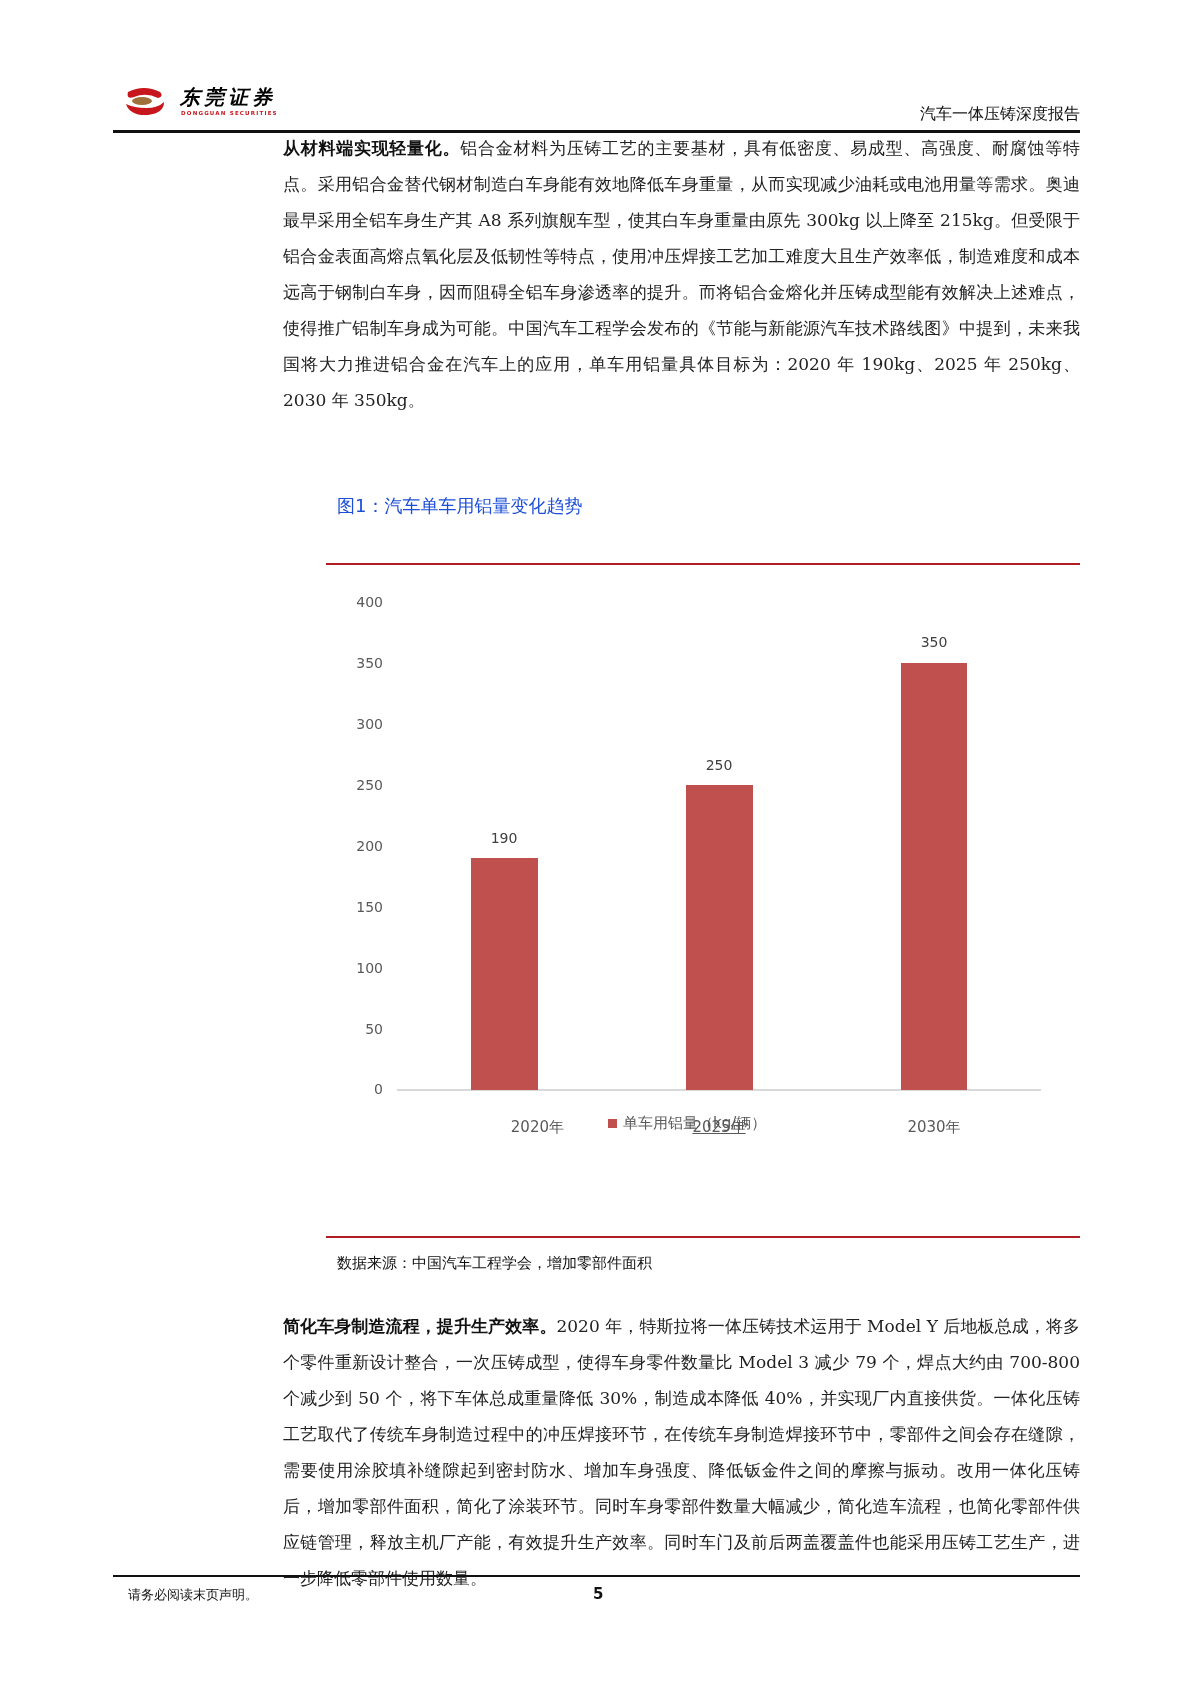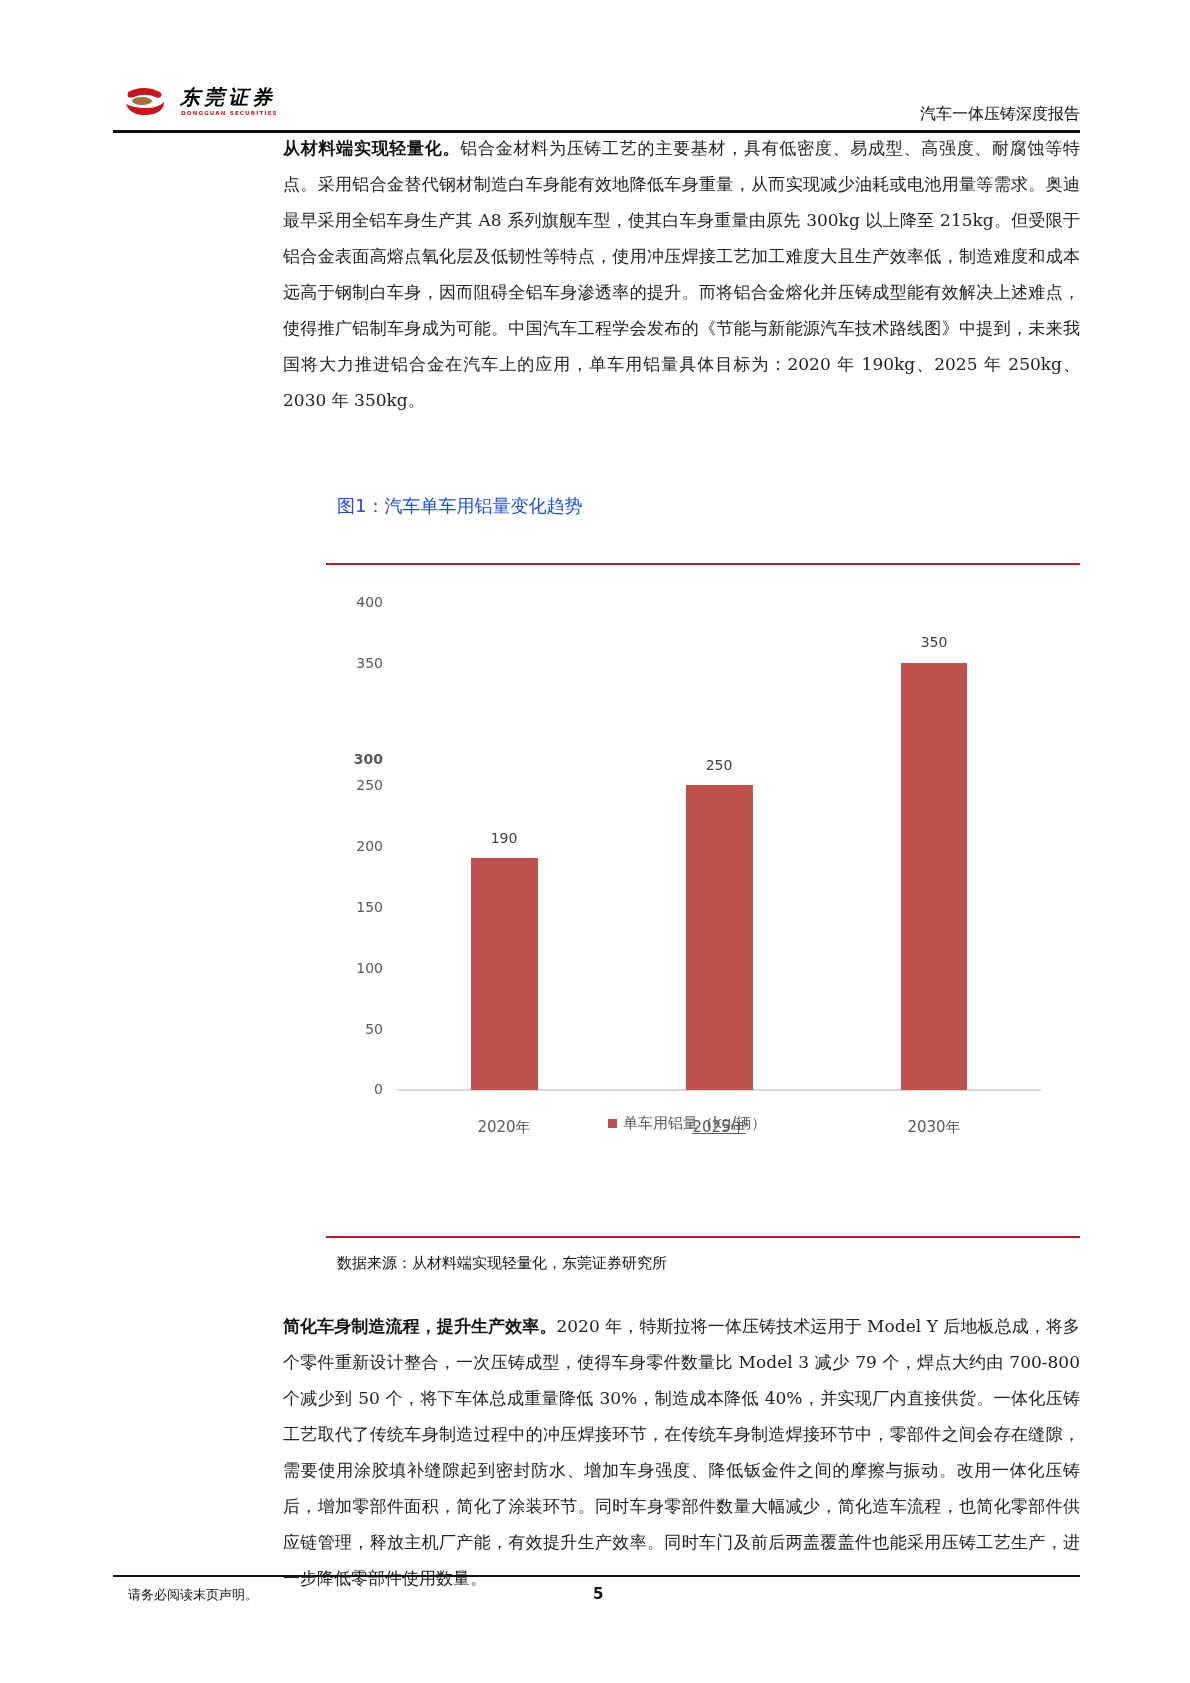--- a/index.html
+++ b/index.html
@@ -45,50 +45,50 @@
 <div class="abs para" style="top:130px;">
   <b>从材料端实现轻量化。</b><span>铝合金材料为压铸工艺的主要基材，具有低密度、易成型、高强度、耐腐蚀等特点。采用铝合金替代钢材制造白车身能有效地降低车身重量，从而实现减少油耗或电池用量等需求。奥迪最早采用全铝车身生产其 A8 系列旗舰车型，使其白车身重量由原先 300kg 以上降至 215kg。但受限于铝合金表面高熔点氧化层及低韧性等特点，使用冲压焊接工艺加工难度大且生产效率低，制造难度和成本远高于钢制白车身，因而阻碍全铝车身渗透率的提升。而将铝合金熔化并压铸成型能有效解决上述难点，使得推广铝制车身成为可能。中国汽车工程学会发布的《节能与新能源汽车技术路线图》中提到，未来我国将大力推进铝合金在汽车上的应用，单车用铝量具体目标为：2020 年 190kg、2025 年 250kg、2030 年 350kg。</span>
 </div>
 
 <div class="abs fig-title">图1：汽车单车用铝量变化趋势</div>
 <div class="abs red-rule" style="top:563px;"></div>
 
 <div>
   <div class="abs ytick" style="left:343px; top:594px;">400</div>
   <div class="abs ytick" style="left:343px; top:655px;">350</div>
-  <div class="abs ytick" style="left:343px; top:751px;font-weight:bold;">300</div>
+  <div class="abs ytick" style="left:343px; top:716px;">300</div>
   <div class="abs ytick" style="left:343px; top:777px;">250</div>
   <div class="abs ytick" style="left:343px; top:838px;">200</div>
   <div class="abs ytick" style="left:343px; top:899px;">150</div>
   <div class="abs ytick" style="left:343px; top:960px;">100</div>
   <div class="abs ytick" style="left:343px; top:1021px;">50</div>
   <div class="abs ytick" style="left:343px; top:1081px;">0</div>
 
   <div class="abs baseline"></div>
 
   <div class="abs bar" style="left:471px; top:858px; width:67px; height:232px;"></div>
   <div class="abs val" style="left:464px; top:830px;">190</div>
-  <div class="abs cat" style="left:444px; top:1118px;">2020年</div>
+  <div class="abs cat" style="left:444px; top:1118px;text-align:right;">2020年</div>
 
   <div class="abs bar" style="left:686px; top:785px; width:67px; height:305px;"></div>
   <div class="abs val" style="left:679px; top:757px;">250</div>
   <div class="abs cat" style="left:659px; top:1118px;text-decoration:underline;">2025年</div>
 
   <div class="abs bar" style="left:901px; top:663px; width:66px; height:427px;"></div>
   <div class="abs val" style="left:894px; top:634px;">350</div>
   <div class="abs cat" style="left:874px; top:1118px;">2030年</div>
 
   <div class="abs legend">
     <span class="legend-swatch"></span>
     <span>单车用铝量（kg/辆）</span>
   </div>
 </div>
 
 <div class="abs red-rule" style="top:1236px;"></div>
-<div class="abs source">数据来源：从材料端实现轻量化，东莞证券研究所</div>
+<div class="abs source">数据来源：中国汽车工程学会，增加零部件面积</div>
 
 <div class="abs para" style="top:1308px;">
   <b>简化车身制造流程，提升生产效率。</b><span>2020 年，特斯拉将一体压铸技术运用于 Model Y 后地板总成，将多个零件重新设计整合，一次压铸成型，使得车身零件数量比 Model 3 减少 79 个，焊点大约由 700-800 个减少到 50 个，将下车体总成重量降低 30%，制造成本降低 40%，并实现厂内直接供货。一体化压铸工艺取代了传统车身制造过程中的冲压焊接环节，在传统车身制造焊接环节中，零部件之间会存在缝隙，需要使用涂胶填补缝隙起到密封防水、增加车身强度、降低钣金件之间的摩擦与振动。改用一体化压铸后，增加零部件面积，简化了涂装环节。同时车身零部件数量大幅减少，简化造车流程，也简化零部件供应链管理，释放主机厂产能，有效提升生产效率。同时车门及前后两盖覆盖件也能采用压铸工艺生产，进一步降低零部件使用数量。</span>
 </div>
 
 <div class="abs footer-rule"></div>
 <div class="abs footer-left">请务必阅读末页声明。</div>
 <div class="abs footer-page">5</div>
 
 </body></html>

